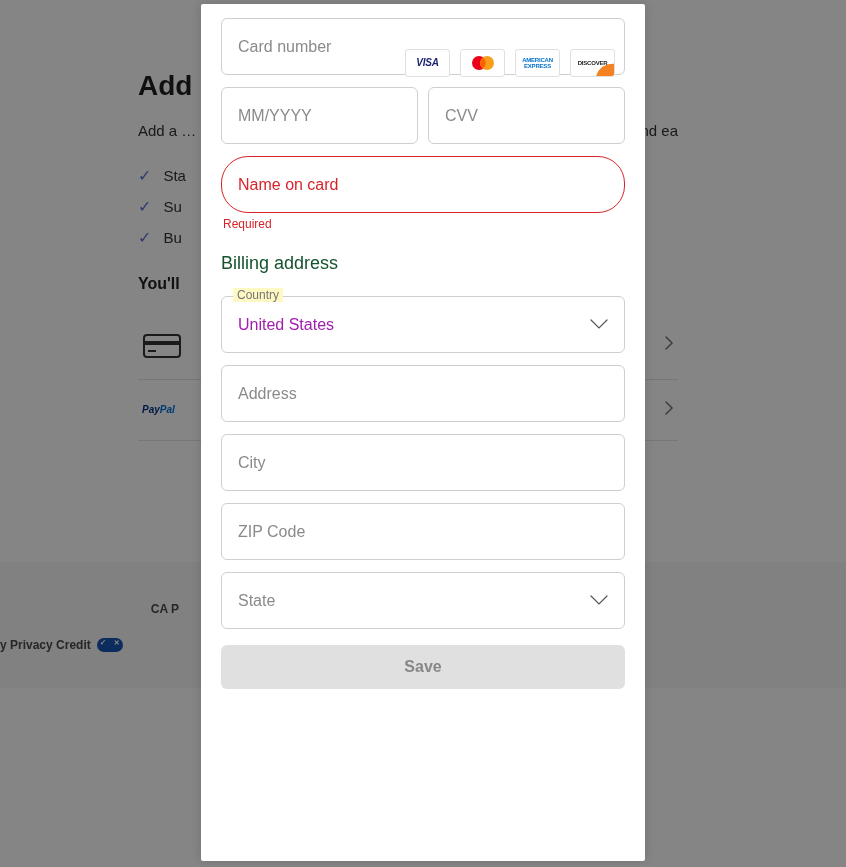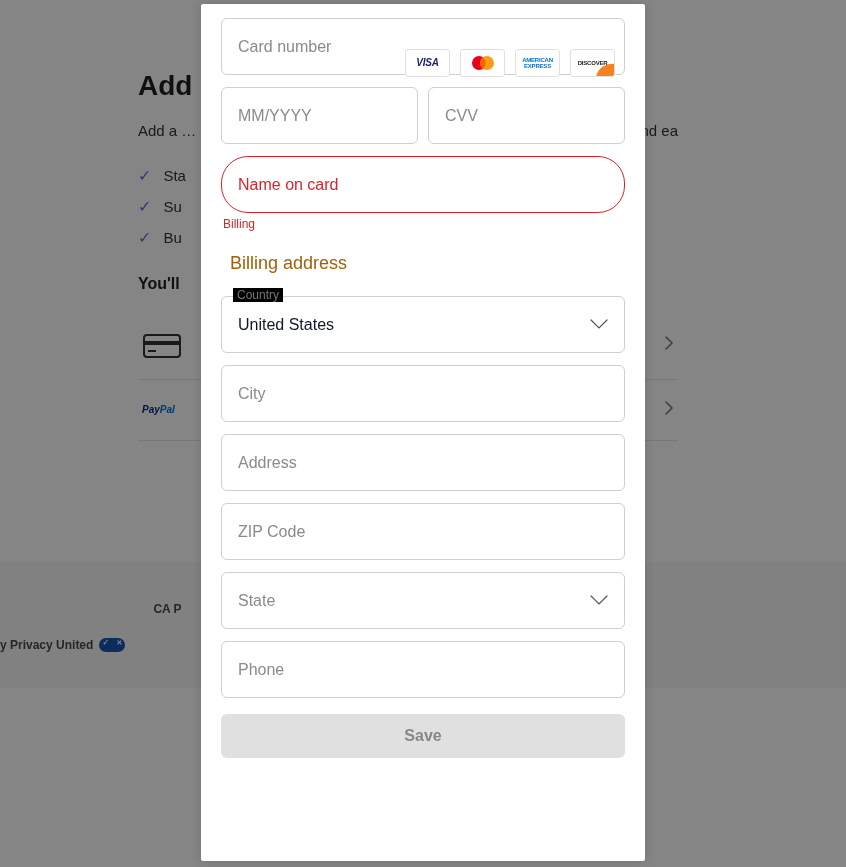--- a/index.html
+++ b/index.html
@@ -268,41 +268,41 @@
       letter-spacing: -0.2px;
     }
     .visa { color: #1a1f71; font-style: italic; font-size: 10px; }
     .mc svg { display: block; }
     .amex { color: #0072ce; font-size: 6px; line-height: 1; text-align: center; }
     .discover { display:flex; flex-direction:column; align-items:center; justify-content:center; position: relative; overflow: hidden;}
     .discover span { font-size: 6px; color: #222; font-weight: 800; z-index: 1;}
     .discover::after { content: ""; position: absolute; bottom: -12px; right: -12px; width: 30px; height: 24px; background: #f58220; border-radius: 50% 50% 0 0; transform: rotate(-18deg);}
     .section-title {
       font-size: 18px;
-      color: #a16207;
-      margin: 22px 0 22px 9px;
+      color: #14532d;
+      margin: 22px 0 22px 0;
       font-weight: 400;
     }
     .floating-label {
       position: relative;
     }
     .float-text {
       position: absolute;
       top: -8px;
       left: 12px;
-      background: #000000;
+      background: #fef9c3;
       padding: 0 4px;
       font-size: 12px;
       color: #767676;
     }
     .select-wrap {
       position: relative;
     }
     .select-wrap .field-input {
-      color: #0f172a;
+      color: #a21caf;
       padding-right: 24px;
     }
     .select-arrow {
       position: absolute;
       right: 16px;
       top: 50%;
       transform: translateY(-50%);
       pointer-events: none;
       color: #555;
     }
@@ -369,21 +369,21 @@
       <span class="chev">
         <svg width="10" height="16" viewBox="0 0 10 16" fill="none">
             <path d="M2 2l6 6-6 6" stroke="currentColor" stroke-width="1.5" stroke-linecap="round"></path>
           </svg>
       </span>
     </div>
   </div>
 
   <div class="footer-band">
     <span class="sp">
-      <span>y Privacy United</span>
+      <span>y Privacy Credit</span>
       <span class="toggle"></span>
     </span>
     <span>CA P</span>
   </div>
 
   <div class="scrim"></div>
 
   <div class="modal">
 
     <div class="scroll-wrap">
@@ -412,57 +412,54 @@
         <div class="field">
           <input class="field-input" type="text" placeholder="MM/YYYY" style="">
         </div>
         <div class="field">
           <input class="field-input" type="text" placeholder="CVV" style="">
         </div>
       </div>
 
       <div class="field error">
         <input class="field-input" type="text" placeholder="Name on card" style="">
-        <div class="error-msg">Billing</div>
+        <div class="error-msg">Required</div>
       </div>
 
       <div class="section-title">Billing address</div>
 
       <div class="field floating-label select-wrap">
         <span class="float-text">Country</span>
         <input class="field-input" type="text" readonly="" value="United States" style="">
         <span class="select-arrow">
           <svg width="20" height="12" viewBox="0 0 20 12">
               <path d="M2 2l8 8 8-8" stroke="currentColor" stroke-width="1.2" fill="none" stroke-linecap="round"></path>
             </svg>
         </span>
       </div>
 
       <div class="field">
+        <input class="field-input" type="text" placeholder="Address" style="">
+      </div>
+
+      <div class="field">
         <input class="field-input" type="text" placeholder="City" style="">
-      </div>
-
-      <div class="field">
-        <input class="field-input" type="text" placeholder="Address" style="">
       </div>
 
       <div class="field">
         <input class="field-input" type="text" placeholder="ZIP Code" style="">
       </div>
 
       <div class="field select-wrap">
         <input class="field-input" type="text" readonly="" placeholder="State" style="">
         <span class="select-arrow">
           <svg width="20" height="12" viewBox="0 0 20 12">
               <path d="M2 2l8 8 8-8" stroke="currentColor" stroke-width="1.2" fill="none" stroke-linecap="round"></path>
             </svg>
         </span>
       </div>
 
-      <div class="field">
-        <input class="field-input" type="text" placeholder="Phone" style="">
-      </div>
 
       <button class="save-btn" disabled="">Save</button>
 
     </div>
   </div>
 </div>
 
 </body></html>

